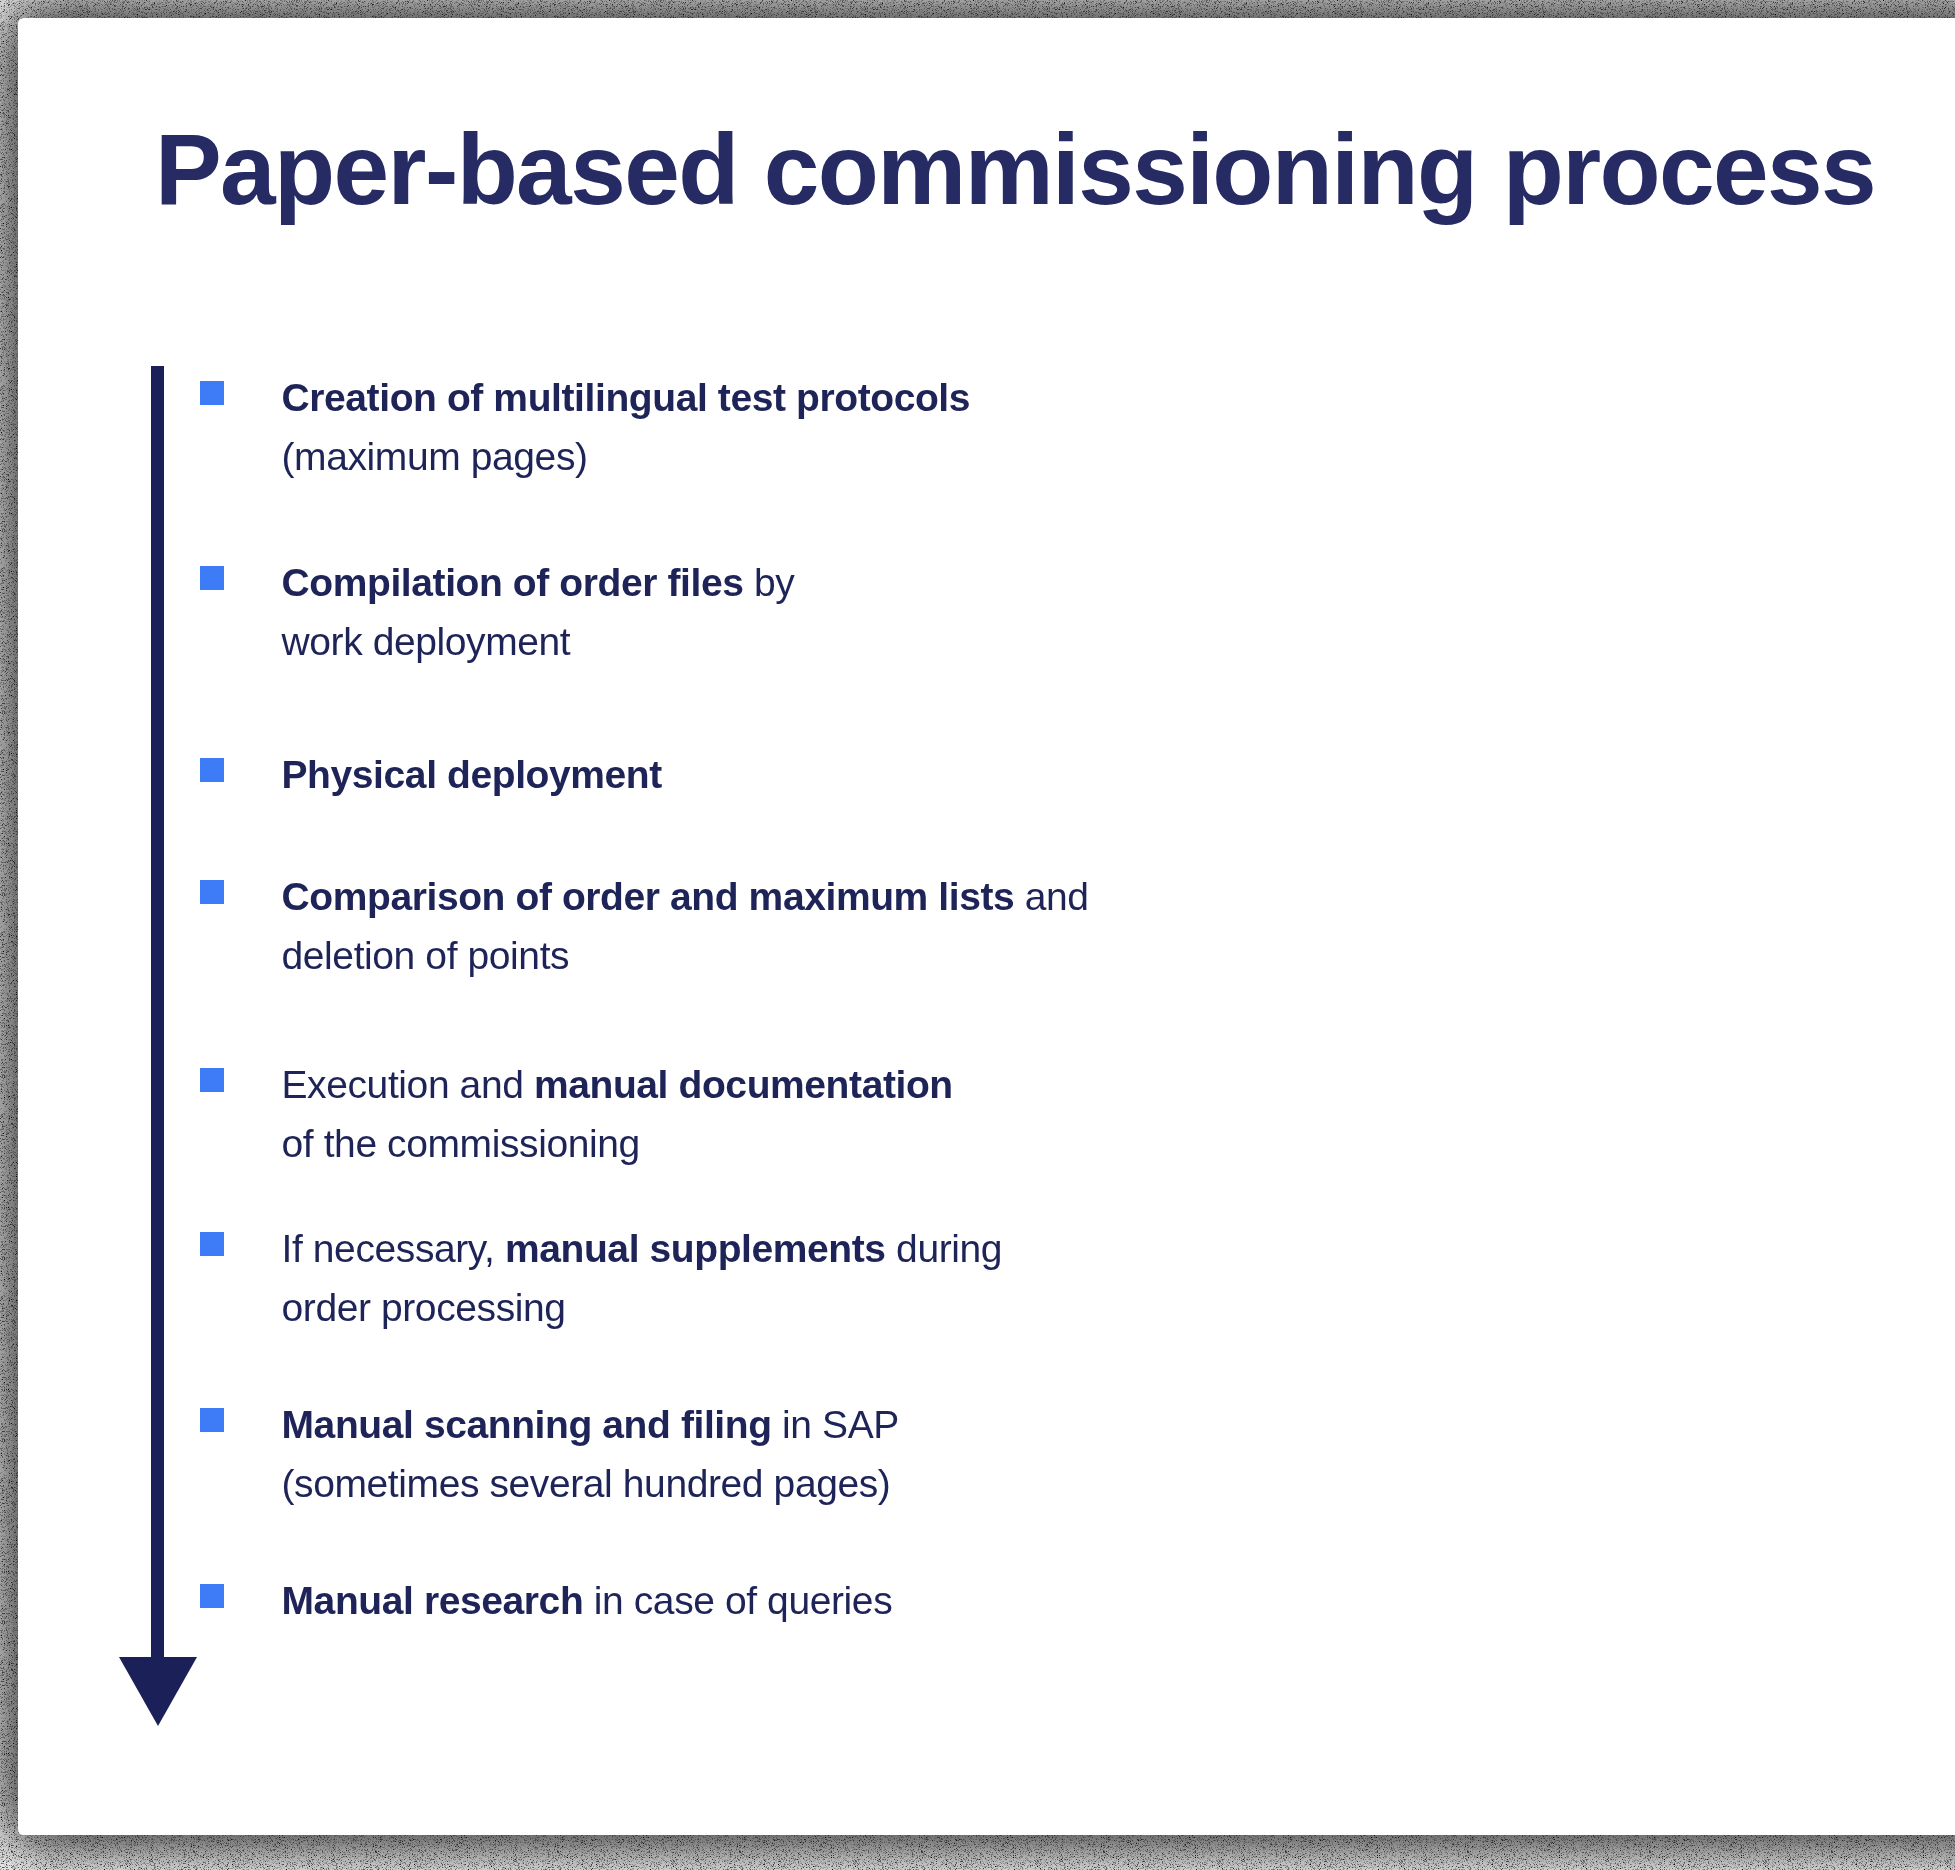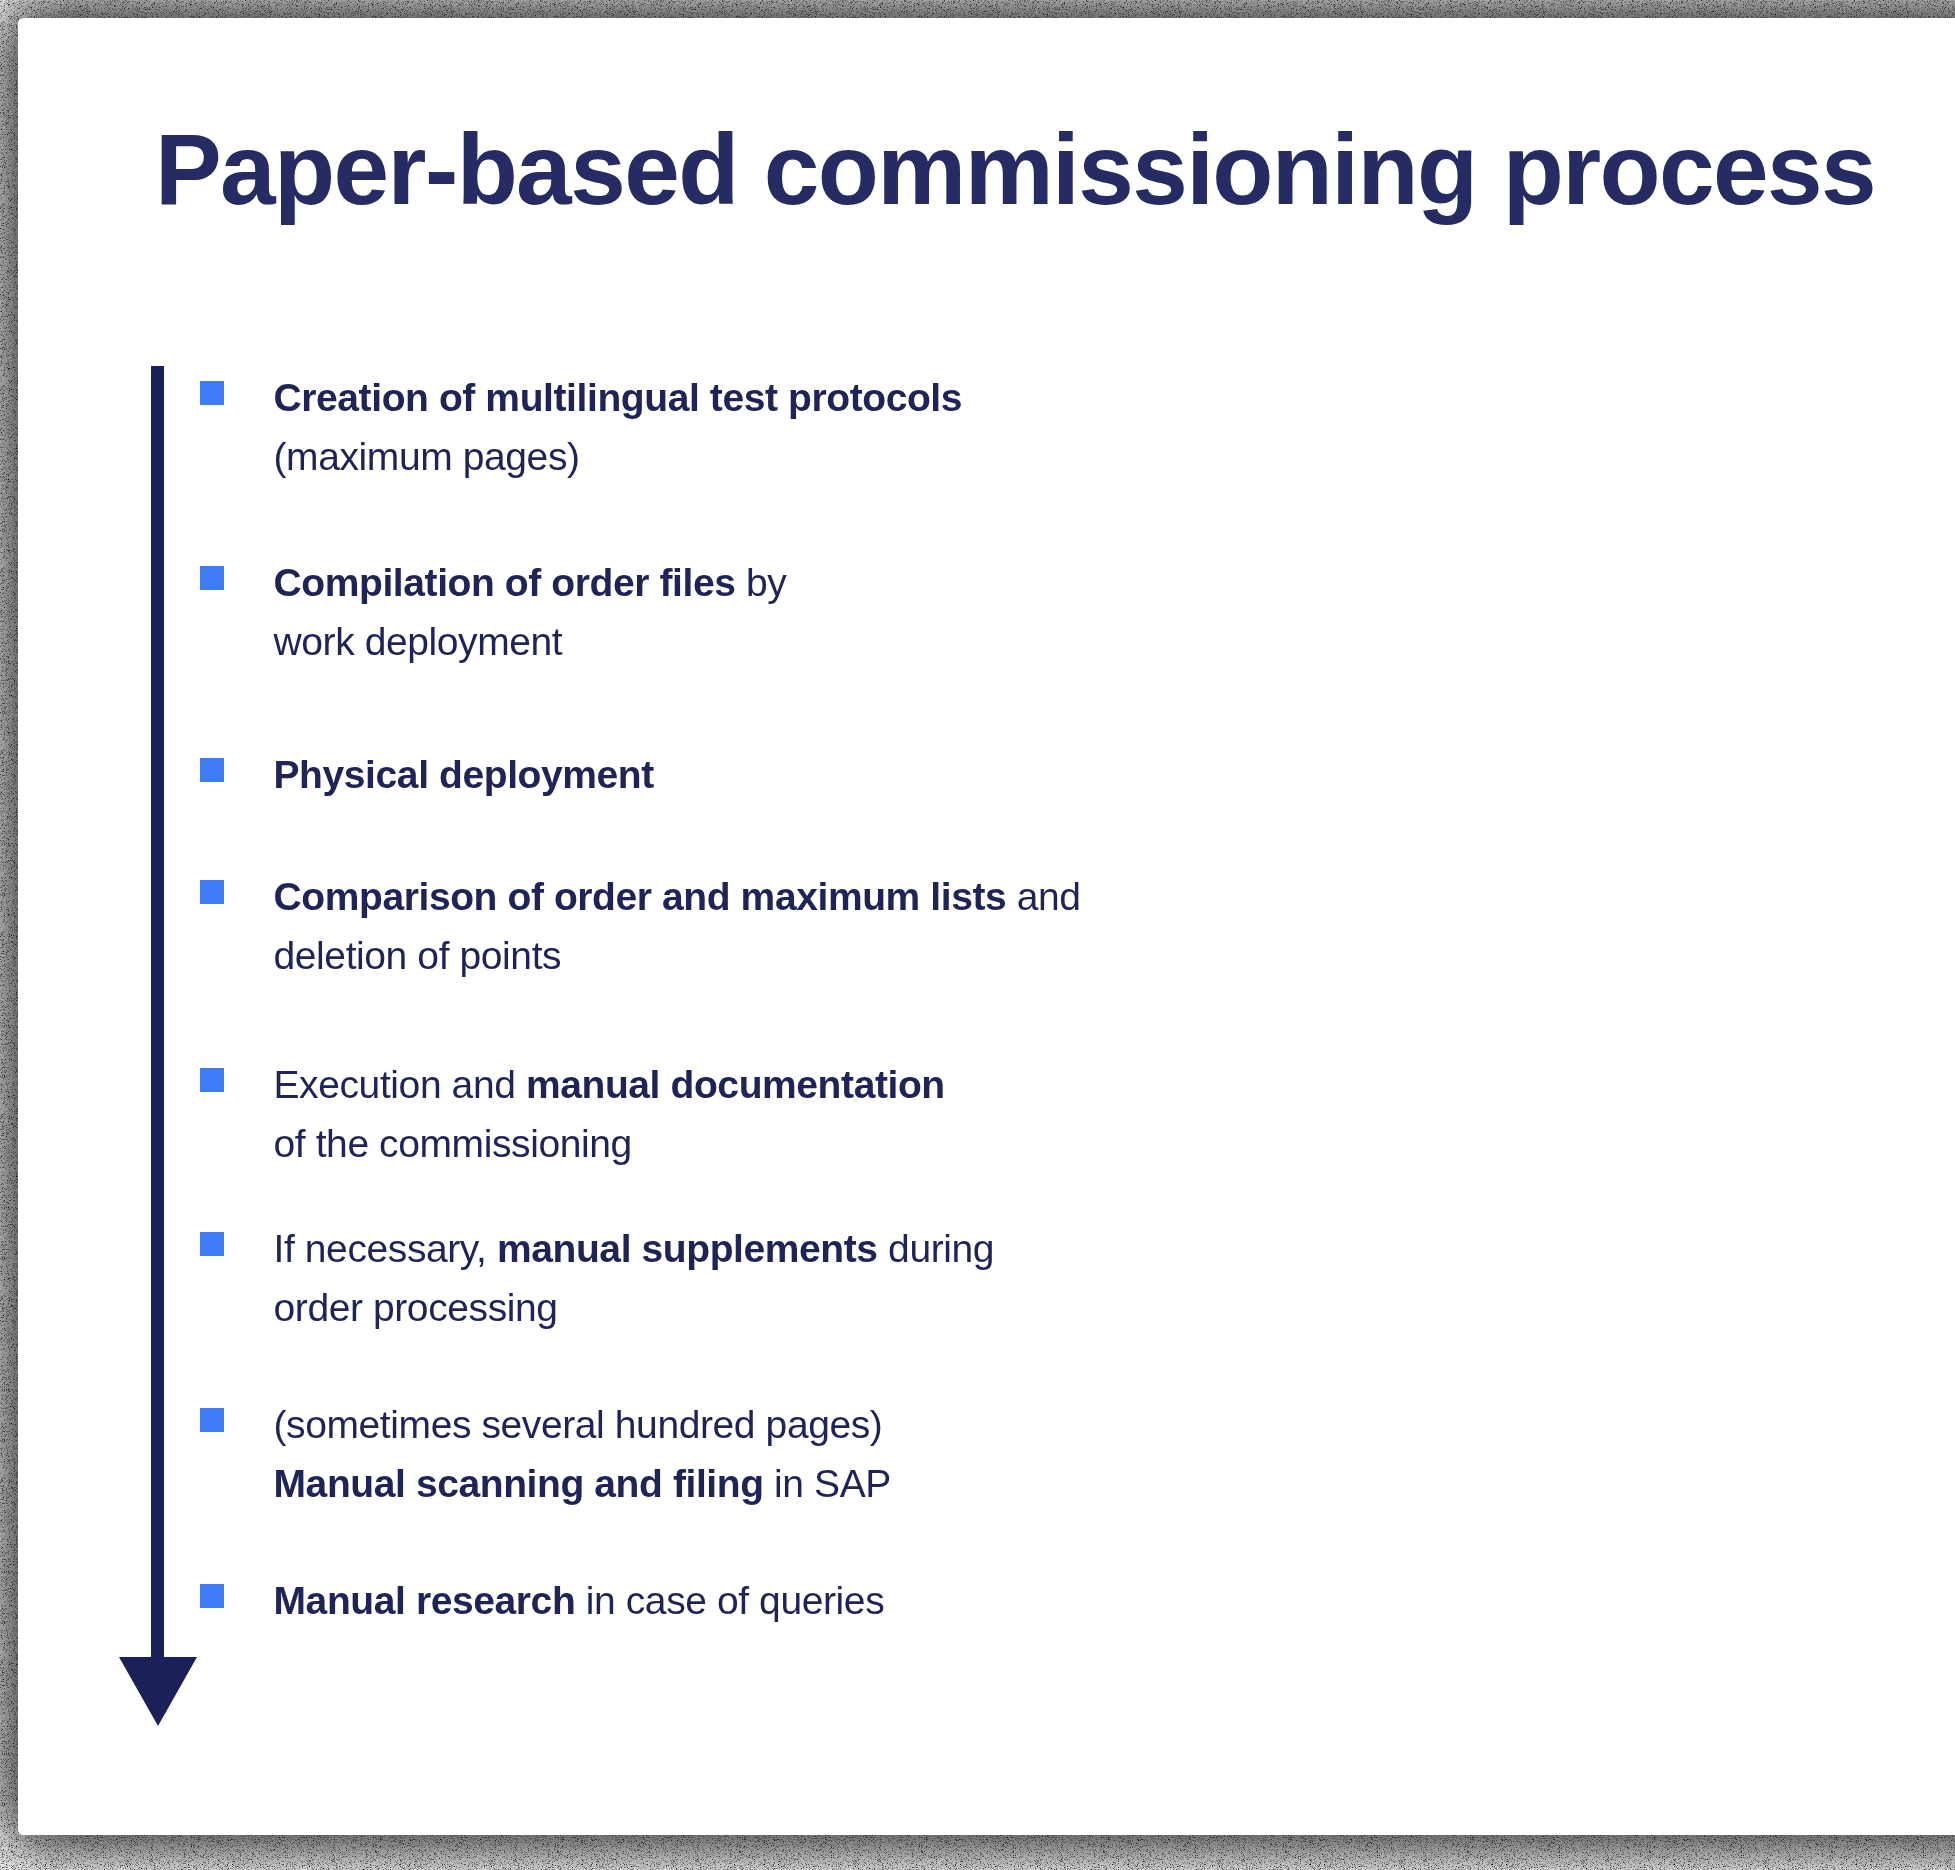--- a/index.html
+++ b/index.html
@@ -32,21 +32,21 @@
   .arrow-head{
     position:absolute;left:101px;top:1639px;
     width:0;height:0;
     border-left:39px solid transparent;
     border-right:39px solid transparent;
     border-top:69px solid var(--arrow,#1b2158);
   }
   .list{list-style:none;margin:0;padding:0;}
   .item{
     position:absolute;left:182px;
-    display:flex;align-items:flex-start;
+    display:flex;align-items:flex-start;gap:8px;
   }
   .item:nth-of-type(1){top:350px;}
   .item:nth-of-type(2){top:535px;}
   .item:nth-of-type(3){top:721px;margin-top:6px;}
   .item:nth-of-type(4){top:849px;}
   .item:nth-of-type(5){top:1025px;margin-top:12px;}
   .item:nth-of-type(6){top:1201px;}
   .item:nth-of-type(7){top:1377px;}
   .item:nth-of-type(8){top:1553px;}
   .sq{
@@ -121,22 +121,22 @@
         <li class="item">
           <span class="sq"></span>
           <div class="txt">
             <div class="line"><span>If necessary, </span><span class="b">manual supplements</span><span> during</span></div>
             <div class="line"><span>order processing</span></div>
           </div>
         </li>
         <li class="item">
           <span class="sq"></span>
           <div class="txt">
+            <div class="line"><span class="b">Manual scanning and filing</span><span> in SAP</span></div>
             <div class="line"><span>(sometimes several hundred pages)</span></div>
-            <div class="line"><span class="b">Manual scanning and filing</span><span> in SAP</span></div>
           </div>
         </li>
         <li class="item">
           <span class="sq"></span>
           <div class="txt">
             <div class="line"><span class="b">Manual research</span><span> in case of queries</span></div>
           </div>
         </li>
       </ul>
 

